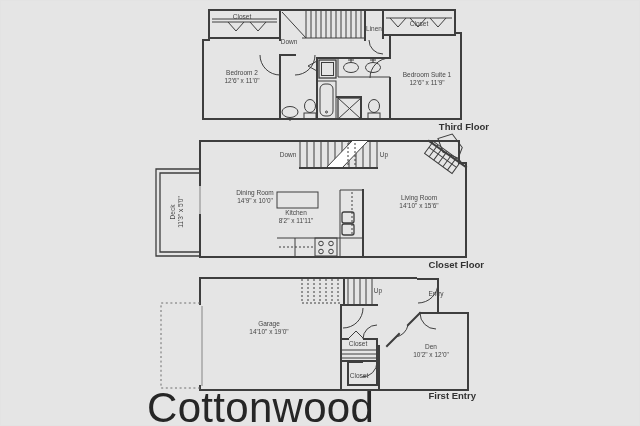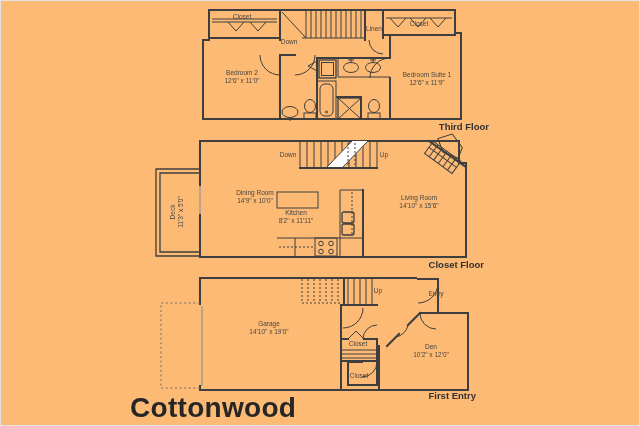--- a/index.html
+++ b/index.html
@@ -1,17 +1,17 @@
 <!DOCTYPE html>
 <html><head>
 <meta charset="utf-8">
 <style>
   html,body{margin:0;padding:0;background:#ffffff;}
   .canvas{
-    position:relative;width:640px;height:426px;background:#fdba74;
+    position:relative;width:640px;height:426px;background:#e5e5e5;
     box-shadow:inset 0 0 0 1px #e3e3e3;overflow:hidden;
     font-family:"Liberation Sans",sans-serif;
   }
   svg{position:absolute;left:0;top:0;}
   .w1{fill:none;stroke:#3e3e3e;stroke-width:1;}
   .w15{fill:none;stroke:#3e3e3e;stroke-width:1.3;}
   .w2{fill:none;stroke:#3e3e3e;stroke-width:2;stroke-linecap:square;}
   .wg{fill:none;stroke:#949494;stroke-width:1.2;}
   .wd{fill:none;stroke:#6e6e6e;stroke-width:1;stroke-dasharray:2,2.6;}
   .lbl{
@@ -19,22 +19,22 @@
     font-size:6.5px;line-height:7.5px;color:#454545;
     text-align:center;white-space:nowrap;
   }
   .lbl.vert{transform:translate(-50%,-50%) rotate(-90deg);}
   .room-name,.room-dims{display:block;}
   .floor-lbl{
     position:absolute;font-weight:700;font-size:9.5px;line-height:10px;
     color:#323232;white-space:nowrap;
   }
   .title{
-    position:absolute;left:130px;top:392px;
-    font-weight:700;font-size:28px;line-height:31px;
+    position:absolute;left:147px;top:392px;
+    font-weight:400;font-size:42px;line-height:31px;
     color:#262626;letter-spacing:.3px;white-space:nowrap;
   }
 </style>
 </head>
 <body>
 
 <div class="canvas">
 
   <svg width="640" height="426" viewBox="0 0 640 426">
 

